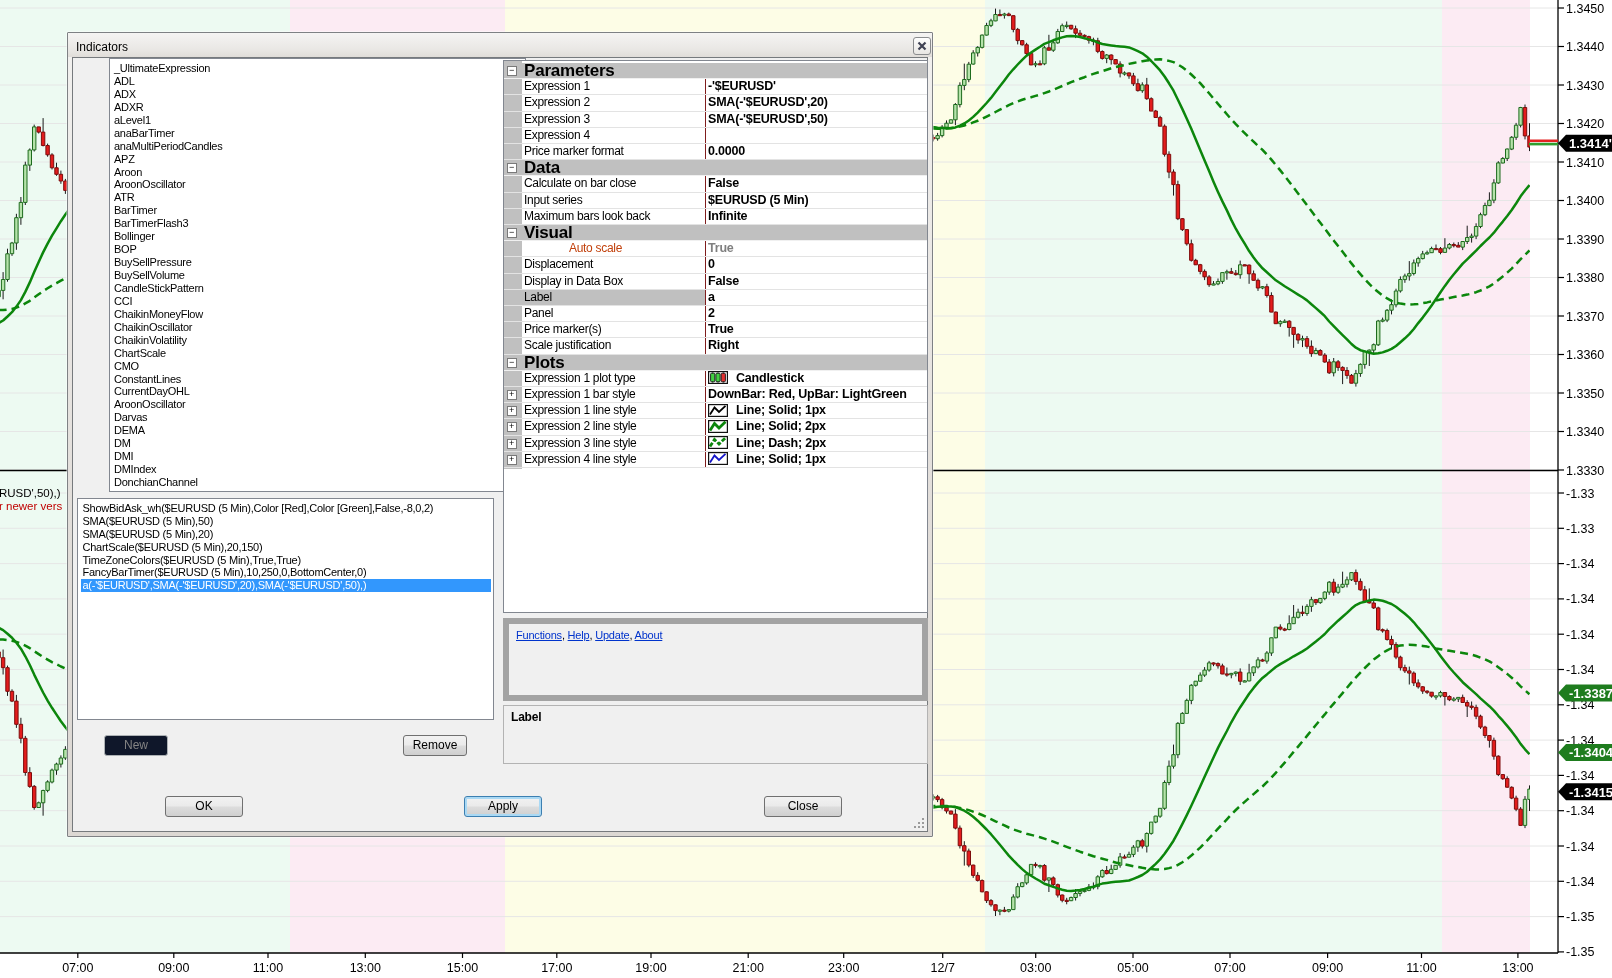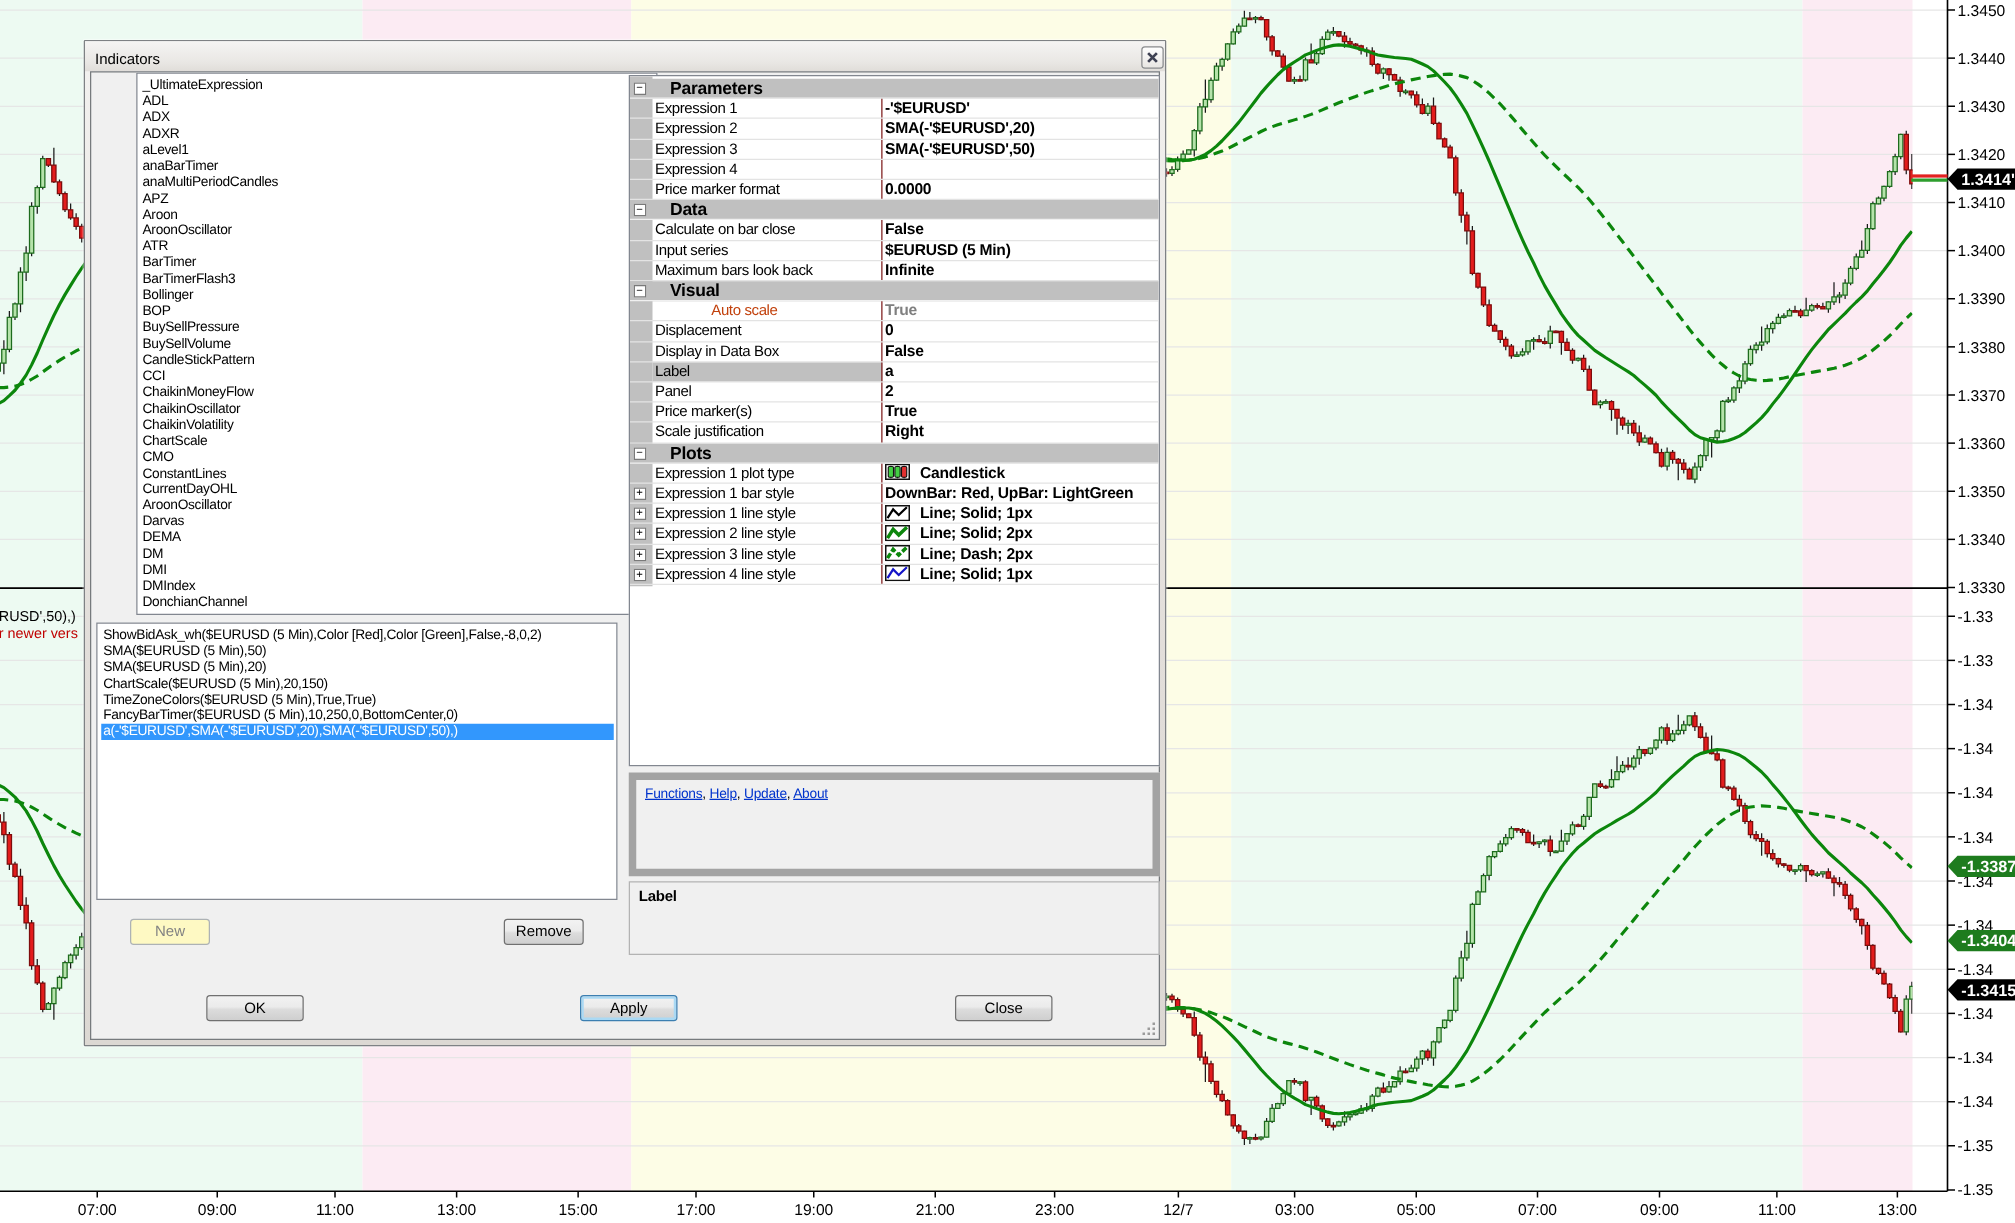--- a/index.html
+++ b/index.html
@@ -40,21 +40,21 @@
   font-size:11px; letter-spacing:-0.25px; overflow:hidden; }
 #list2 .items { position:absolute; left:4.5px; top:3px; right:2px; }
 #list2 .items div { height:12.9px; line-height:13px; white-space:nowrap; }
 #list2 .hl { background:#3297fd; color:#fff; margin-left:-2px; padding-left:2px; }
 
 #pgrid { position:absolute; left:430px; top:2px; width:425px; height:553px;
   font-size:12px; letter-spacing:-0.3px; overflow:hidden; }
 #pstrip { position:absolute; left:0; top:0; width:18px; height:407.5px; background:#c0c0c0; }
 .prow { position:absolute; left:0; right:0; height:16.2px; line-height:15.2px; }
 .pcat { background:#c0c0c0; border-bottom:1px solid #f0f0f0; }
-.pcat b { margin-left:32px; font-size:14px; letter-spacing:-0.2px; }
+.pcat b { margin-left:20px; font-size:17px; letter-spacing:-0.2px; }
 .prow:not(.pcat) { border-bottom:1px solid #e3e3e3; }
 .plab { position:absolute; left:22px; right:calc(100% - 202px); top:0; bottom:0; overflow:hidden; white-space:nowrap; }
 .prow:not(.pcat) .plab:after { }
 .pval { position:absolute; left:204px; right:0; top:0; bottom:0; white-space:nowrap; overflow:hidden; }
 .pval b { font-size:12.5px; letter-spacing:-0.2px; }
 .prow:not(.pcat)>.plab { border-right:1px solid #7f1d1d; left:18px; padding-left:2px; }
 .psel .plab { background:#c0c0c0; }
 .pmbox { position:absolute; left:2.5px; top:3px; width:10px; height:10px; border:1px solid #7a7a7a;
   background:#fff; line-height:7px; font-size:9px; text-align:center; color:#000; }
 .vicon { vertical-align:-2.5px; margin-right:8px; }
@@ -62,21 +62,21 @@
 #linkbox { position:absolute; left:430px; top:560px; width:425px; height:83px;
   border:6px solid #a3a3a3; background:#f0f0f0; font-size:11px; letter-spacing:-0.2px; padding:5px 7px; }
 #linkbox a { color:#0033cc; text-decoration:underline; }
 #labelbox { position:absolute; left:430px; top:646.5px; width:425px; height:59px;
   border:1px solid #b3b3b3; font-size:12px; letter-spacing:-0.2px; padding:4px 7px; }
 
 .btn { position:absolute; height:21px; border:1px solid #707070; border-radius:3px;
   background:linear-gradient(#f2f2f2, #ebebeb 45%, #dcdcdc 55%, #cfcfcf);
   font-size:12px; text-align:center; line-height:19px; color:#000;
   font-family:"Liberation Sans",sans-serif; }
-.btn.dis { border-color:#adb2b5; background:#fef9c3; color:#838383; }
+.btn.dis { border-color:#adb2b5; background:#0f172a; color:#838383; }
 .btn.foc { border-color:#3c7fb1; box-shadow:inset 0 0 0 2px #aad9f4; }
 #grip { position:absolute; right:1px; bottom:1px; width:14px; height:14px; }
 </style></head>
 <body>
 <div id="stage">
 <svg width="1612" height="978" viewBox="0 0 1612 978" style="position:absolute;left:0;top:0;font-family:'Liberation Sans',sans-serif">
 <rect x="0" y="0" width="1612" height="978" fill="#ffffff"></rect>
 <rect x="0" y="0" width="290" height="953.0" fill="#edfaf2"></rect>
 <rect x="290" y="0" width="215" height="953.0" fill="#fcebf3"></rect>
 <rect x="505" y="0" width="480" height="953.0" fill="#fdfde6"></rect>

